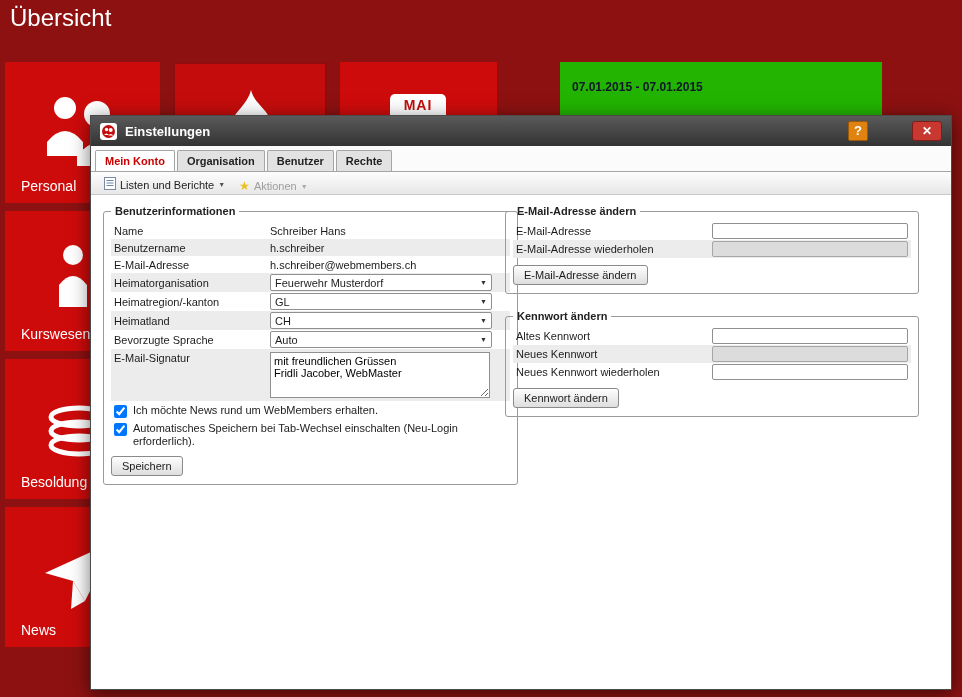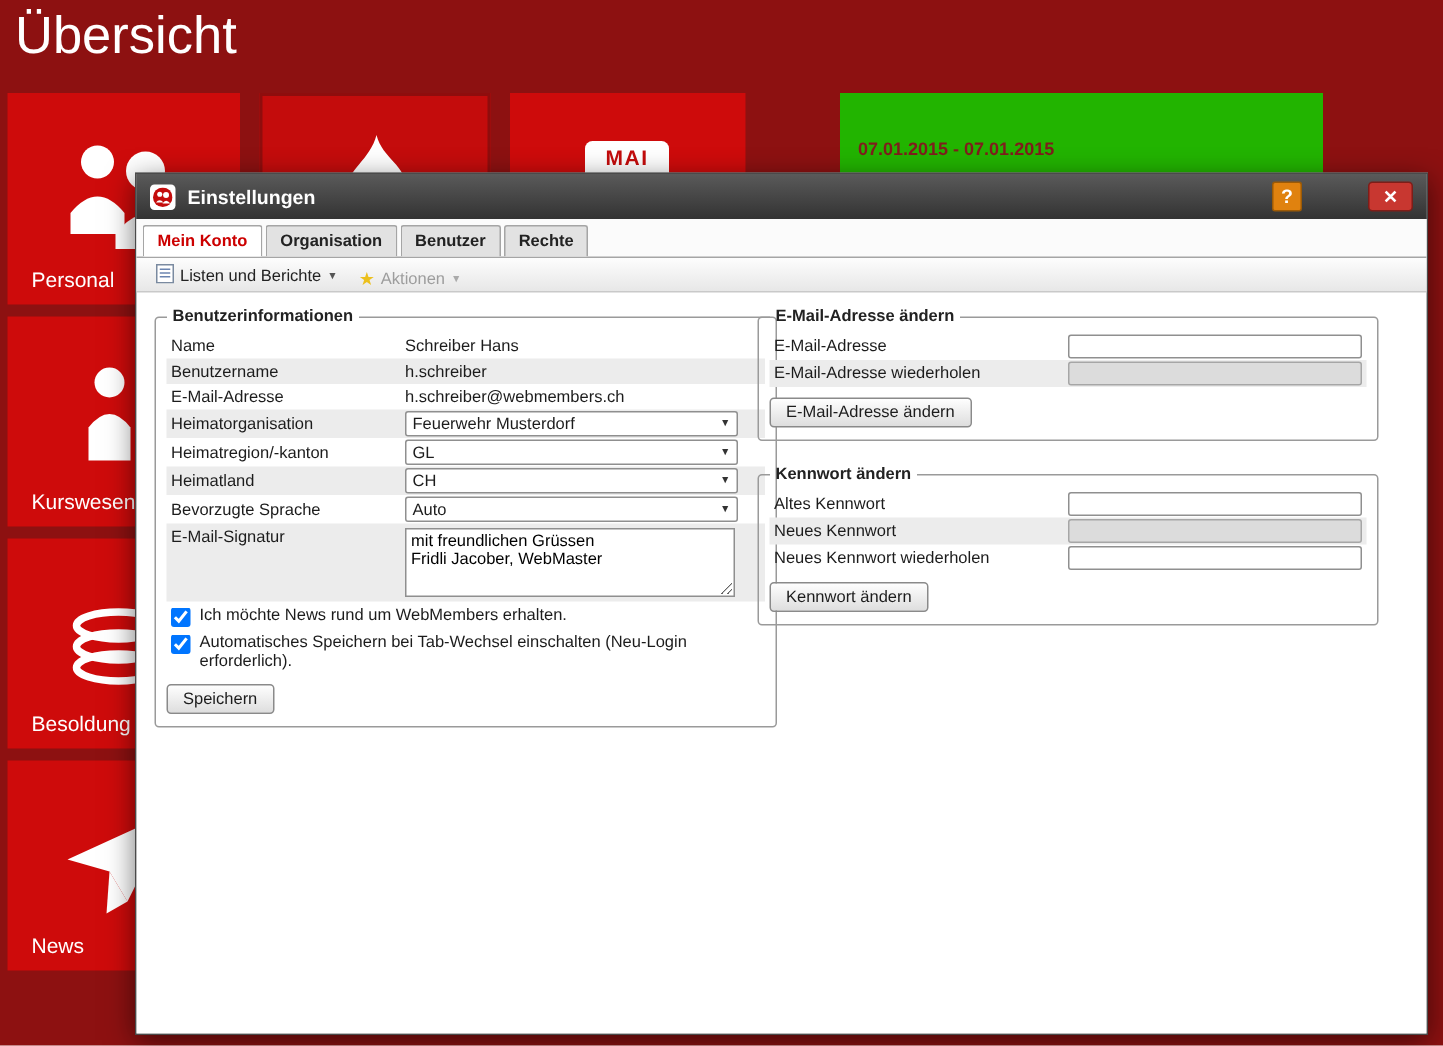--- a/index.html
+++ b/index.html
@@ -3,30 +3,30 @@
 <meta charset="utf-8">
 <style>
   * { box-sizing: border-box; }
   html,body { margin:0; padding:0; }
   body {
     width:962px; height:697px; position:relative; overflow:hidden;
     background:#8d1111;
     font-family:"Liberation Sans", sans-serif;
   }
   
-  .page-title { position:absolute; left:10px; top:4px; font-size:35px; color:#fff; font-weight:normal; }
+  .page-title { position:absolute; left:10px; top:4px; font-size:24px; color:#fff; font-weight:normal; }
   .tile { position:absolute; background:#ce0b0b; color:#fff; }
   .tile-label { position:absolute; left:16px; bottom:9px; font-size:14px; color:#fff; }
   .tile-icon { position:absolute; left:34px; top:28px; }
   .tile-fire { border:2px solid #8f0d0d; background:#c40c0c; }
   .cal-box { position:absolute; left:50px; top:32px; width:56px; height:46px; background:#fff; border-radius:5px;
              text-align:center; }
   .cal-month { color:#c40c0c; font-weight:bold; font-size:14px; line-height:22px; letter-spacing:1px; }
   .tile-green { background:#22b400; }
-  .date-label { position:absolute; left:12px; bottom:14px; font-size:12px; font-weight:bold; color:#7f1d1d; }
+  .date-label { position:absolute; left:12px; bottom:26px; font-size:12px; font-weight:bold; color:#0f172a; }
 
   
   .dialog { position:absolute; left:90px; top:115px; width:862px; height:575px;
             background:#a3a3a3; border:1px solid #4a4a4a; box-shadow:0 4px 18px rgba(0,0,0,.55); }
   .titlebar { height:30px; background:linear-gradient(#5a5a5a,#333); display:flex; align-items:center; padding:0 9px; }
   .logo { width:17px; height:17px; border-radius:3px; background:#fff; display:flex; align-items:center; justify-content:center; }
   .dlg-title { color:#fff; font-size:13px; font-weight:bold; margin-left:8px; }
   .help-btn { margin-left:auto; width:20px; height:20px; background:#e0820f; border:1px solid #9c5a06; border-radius:2px;
               color:#fff; font-weight:bold; font-size:13px; text-align:center; line-height:18px; cursor:pointer; }
   .close-btn { margin-left:44px; width:30px; height:20px; background:#c83730; border:1px solid #7e1d18; border-radius:3px;

